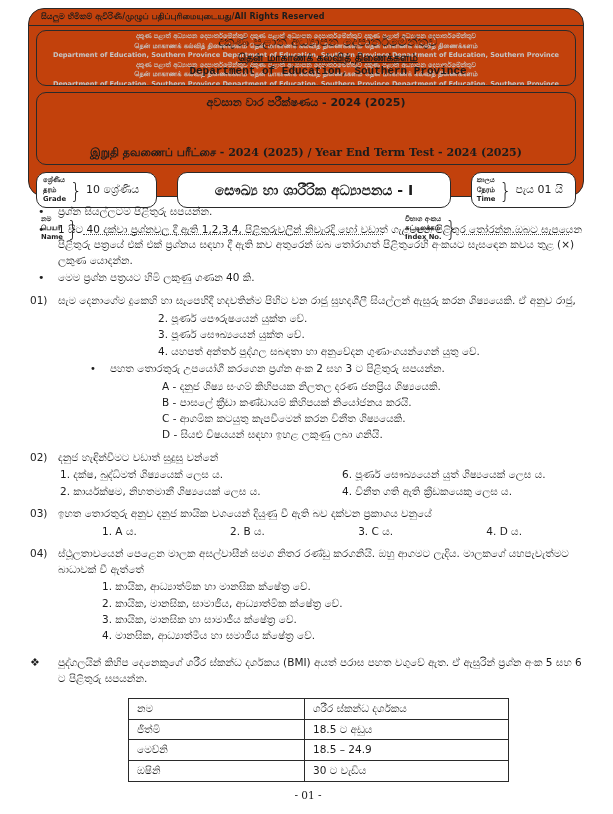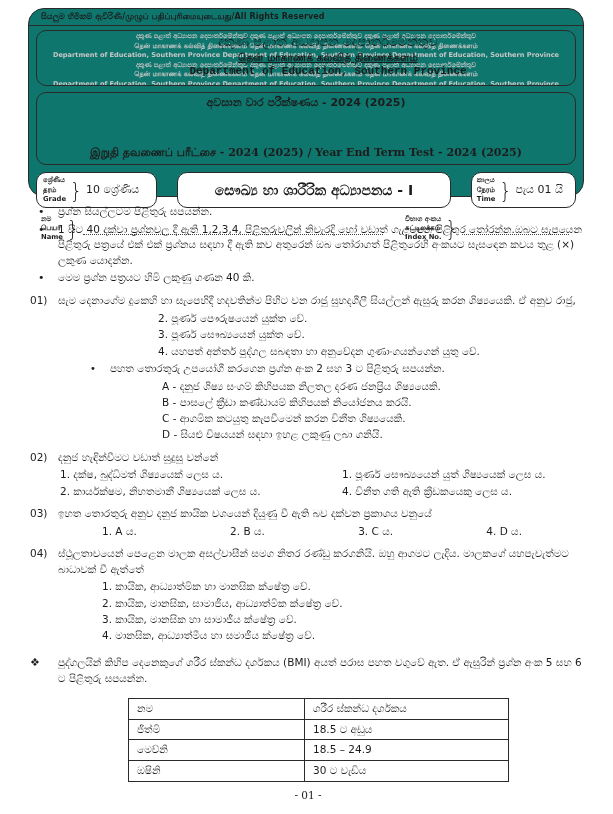--- a/index.html
+++ b/index.html
@@ -5,21 +5,21 @@
   * { margin:0; padding:0; box-sizing:border-box; }
   html,body { background:#ffffff; }
   .page {
     position:relative; width:613px; height:814px; background:#fff;
     font-family:"DejaVu Sans","Liberation Sans",sans-serif;
     color:#1c1c1c; font-size:10.5px; line-height:1.5; overflow:hidden;
   }
   
   .header-frame {
     position:absolute; left:28px; top:8px; width:556px; height:189px;
-    border:1.6px solid #2a2a2a; border-radius:16px; background:#0f766e;
+    border:1.6px solid #2a2a2a; border-radius:16px; background:#c2410c;
   }
   .rights-strip {
     padding:2px 0 2px 12px; font-size:8px; letter-spacing:.1px;
     border-bottom:1.3px solid #2a2a2a; font-weight:600;
   }
   .dept-box {
     position:relative; margin:4px 7px 0 7px; height:56px;
     border:1.6px solid #2a2a2a; border-radius:10px; overflow:hidden;
     text-align:center;
     padding-left:44px;
@@ -192,21 +192,21 @@
       <div class="opt">C - ආගමික කටයුතු කැපවීමෙන් කරන විනීත ශිෂ්‍යයෙකි.</div>
       <div class="opt">D - සියළු විෂයයන් සඳහා ඉහළ ලකුණු ලබා ගනියි.</div>
     </div>
 
     <div class="q">
       <span class="q-no">02)</span>
       <span class="q-text">දනුජ හැඳින්වීමට වඩාත් සුදුසු වන්නේ</span>
     </div>
     <div class="grid-2">
       <div class="opt">1. දක්ෂ, බුද්ධිමත් ශිෂ්‍යයෙක් ලෙස ය.</div>
-      <div class="opt">1. පූර්ණ සෞඛ්‍යයෙන් යුත් ශිෂ්‍යයෙක් ලෙස ය.</div>
+      <div class="opt">6. පූර්ණ සෞඛ්‍යයෙන් යුත් ශිෂ්‍යයෙක් ලෙස ය.</div>
       <div class="opt">2. කාර්යක්ෂම, නිහතමානී ශිෂ්‍යයෙක් ලෙස ය.</div>
       <div class="opt">4. විනීත ගති ඇති ක්‍රීඩකයෙකු ලෙස ය.</div>
     </div>
 
     <div class="q">
       <span class="q-no">03)</span>
       <span class="q-text">ඉහත තොරතුරු අනුව දනුජ කායික වශයෙන් දියුණු වී ඇති බව දක්වන ප්‍රකාශය වනුයේ</span>
     </div>
     <div class="inline-opts">
       <span class="opt">1.  A ය.</span>

